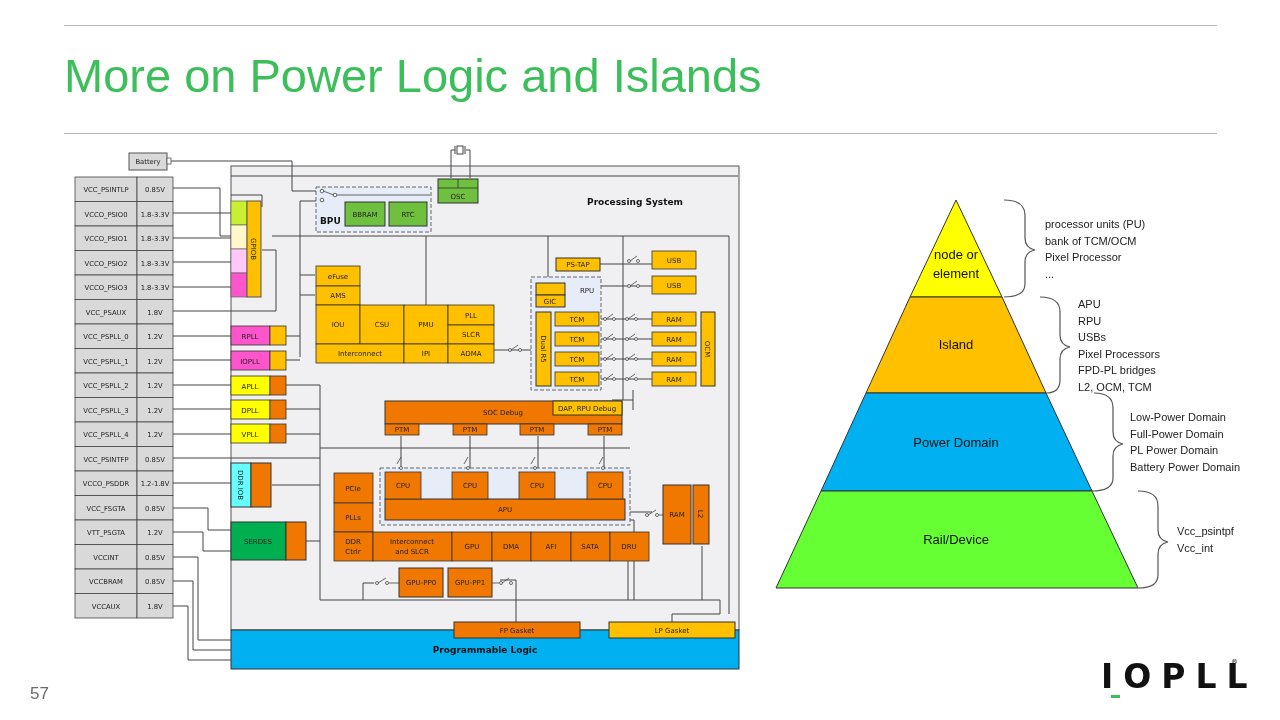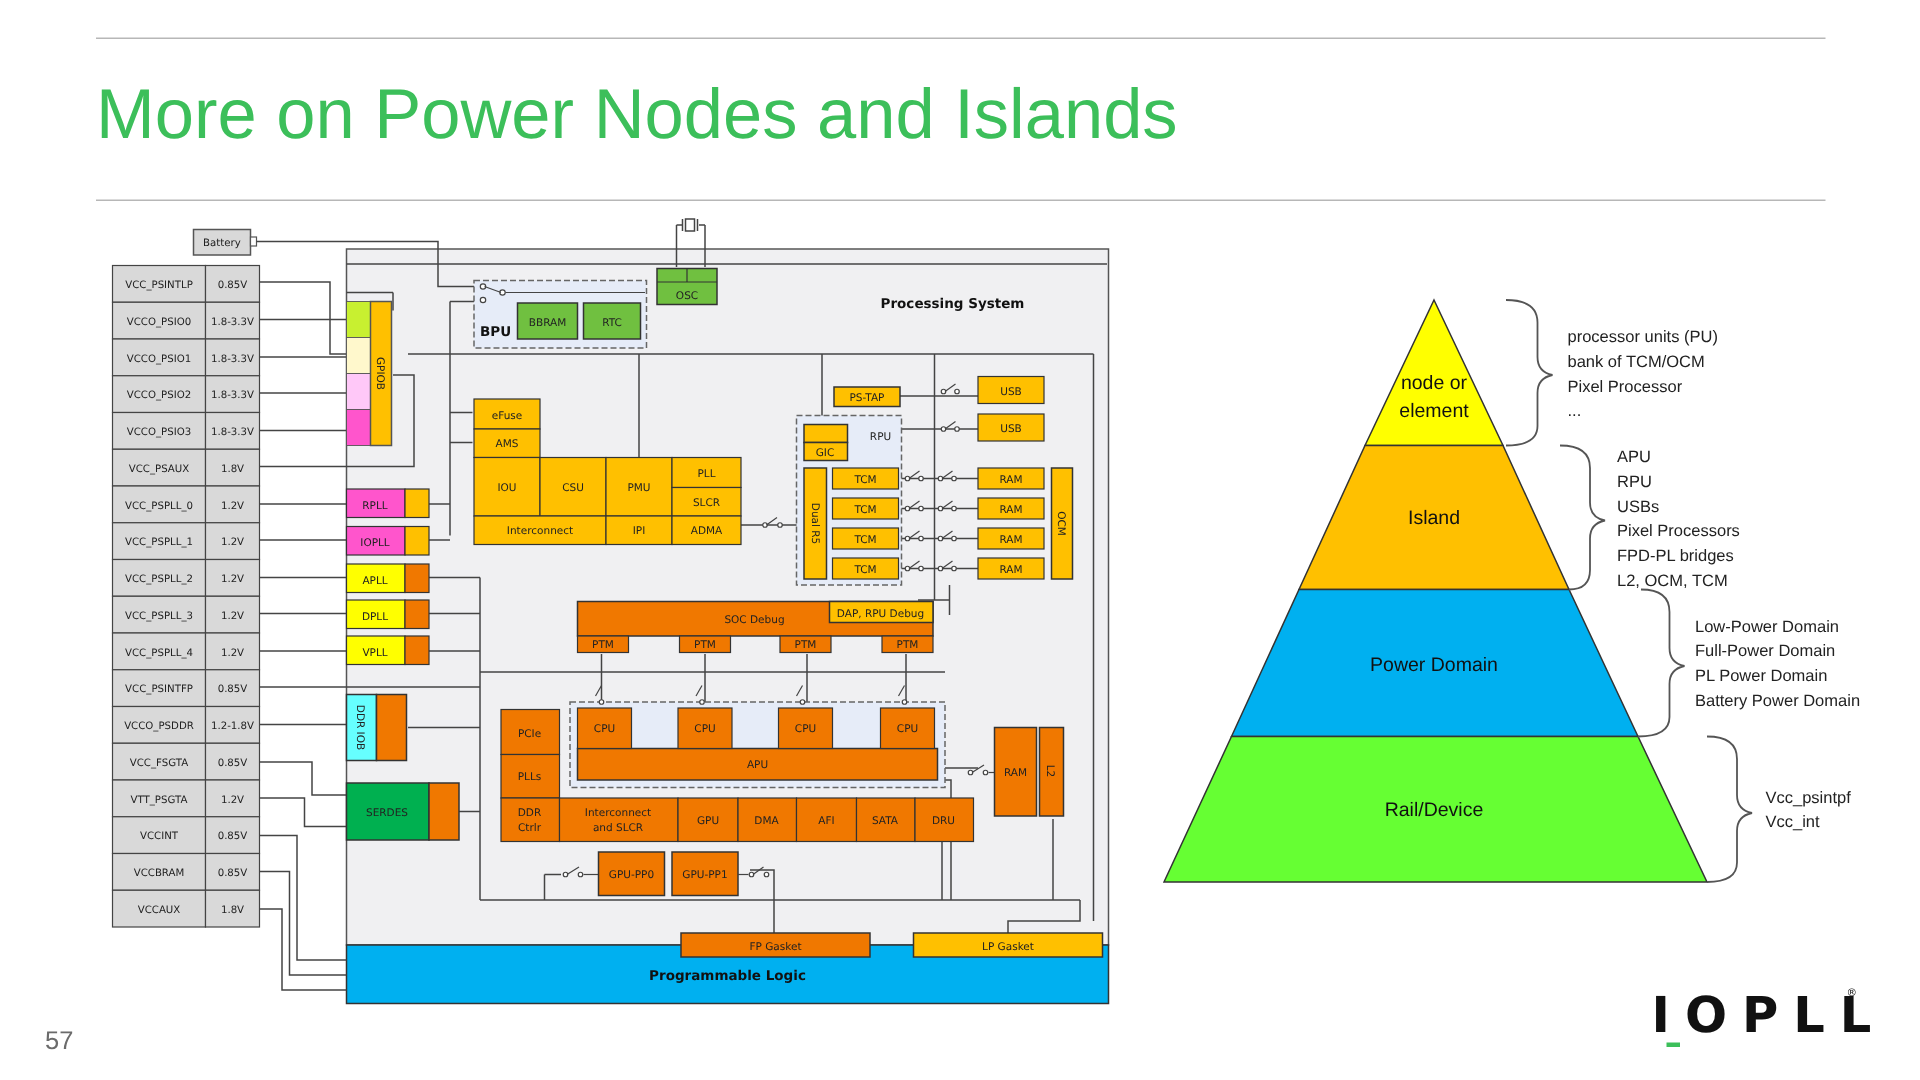--- a/index.html
+++ b/index.html
@@ -17,21 +17,21 @@
   .rail { font-size:6.8px; fill:#222; }
   .blk { font-size:7px; fill:#222; }
   .blkb { font-size:9px; fill:#111; font-weight:bold; }
   .pyr { font-size:13px; fill:#111; font-family:"Liberation Sans", sans-serif; }
   .lst { font-size:11px; fill:#222; font-family:"Liberation Sans", sans-serif; }
 </style>
 </head>
 <body>
 
 <div class="rule" style="top:25px;"></div>
-<div class="title">More on Power Nodes and Islands</div>
+<div class="title">More on Power Logic and Islands</div>
 <div class="rule" style="top:133px;"></div>
 
 <svg style="position:absolute;left:0;top:0;" width="1280" height="720">
 
   <rect x="231" y="166" width="508" height="464" fill="#f0f0f2" stroke="#555" stroke-width="1"></rect>
   <text class="blkb" x="635" y="205" text-anchor="middle">Processing System</text>
 
   <rect x="231" y="630" width="508" height="39" fill="#00b0f0" stroke="#333" stroke-width="1"></rect>
   <text class="blkb" x="485" y="653" text-anchor="middle" fill="#0b2a5a">Programmable Logic</text>
 

